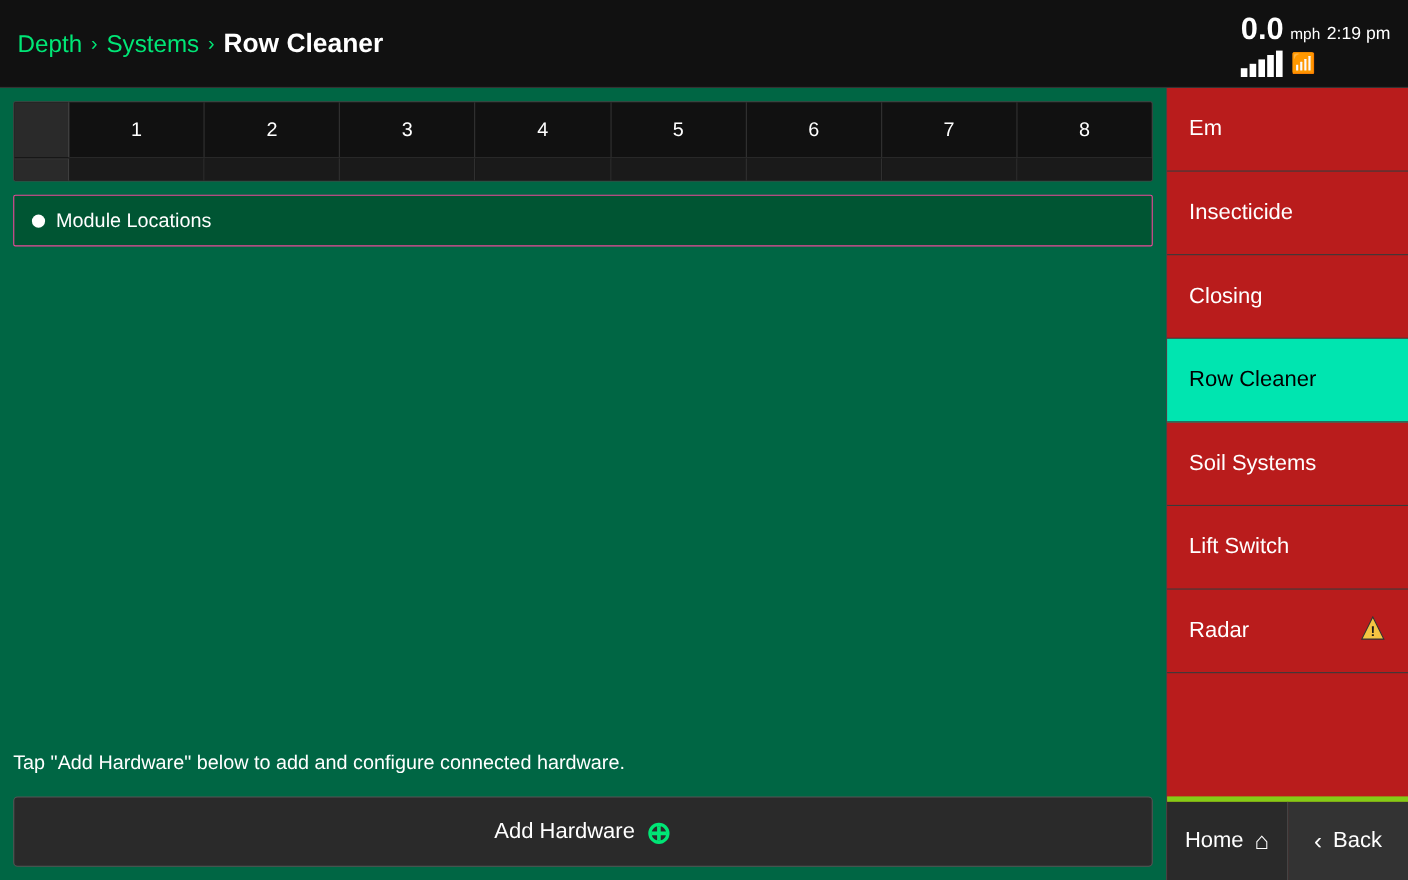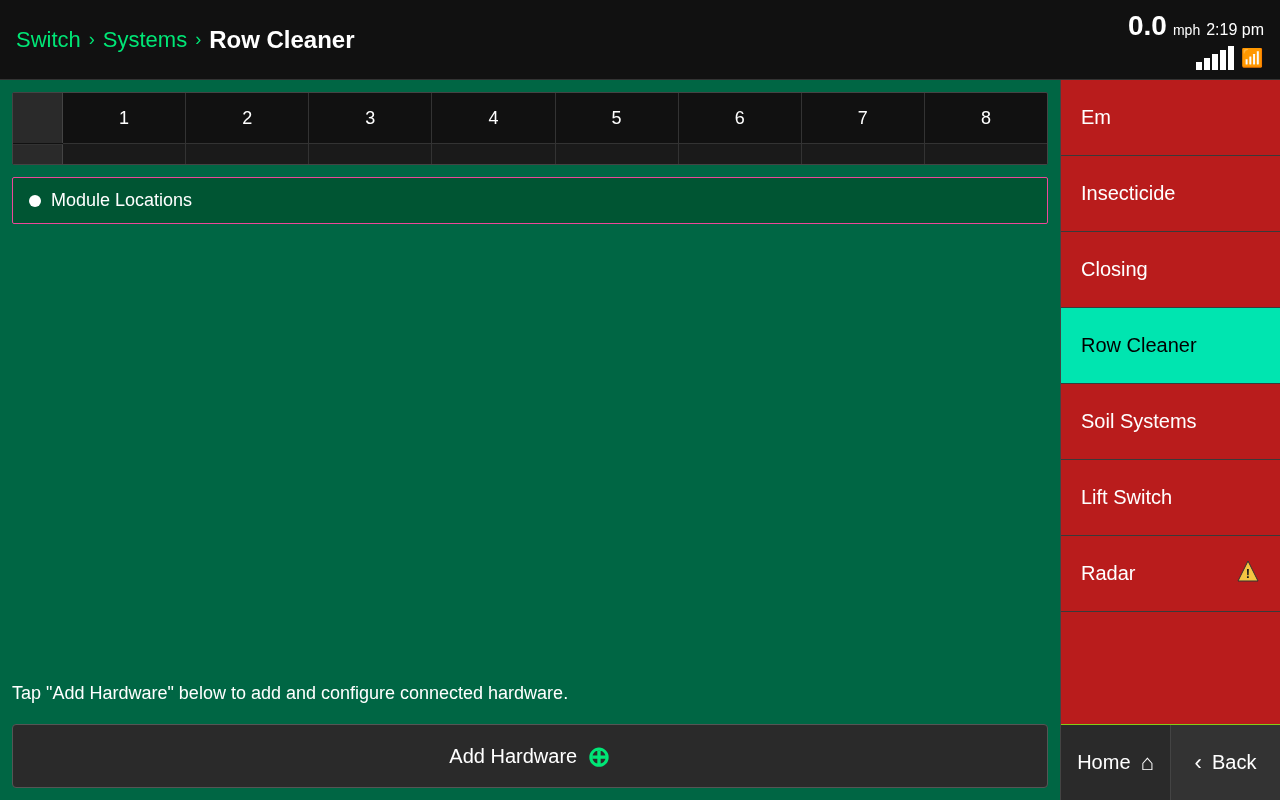--- a/index.html
+++ b/index.html
@@ -45,21 +45,21 @@
     .breadcrumb-current {
       color: #ffffff;
       font-size: 24px;
       font-weight: bold;
     }
 
     
     .status-bar {
       display: flex;
       flex-direction: column;
-      align-items: flex-end;
+      align-items: flex-start;
       gap: 4px;
     }
     .status-top {
       display: flex;
       align-items: baseline;
       gap: 6px;
     }
     .speed-value {
       color: #ffffff;
       font-size: 28px;
@@ -255,21 +255,21 @@
     .sidebar-warning-icon {
       margin-left: auto;
       color: #f5c542;
       font-size: 22px;
     }
 
     
     .bottom-nav {
       display: flex;
       height: 76px;
-      border-top: 1px solid #84cc16;
+      border-top: 5px solid #84cc16;
     }
     .nav-home {
       flex: 1;
       background: #2a2a2a;
       display: flex;
       align-items: center;
       justify-content: center;
       gap: 10px;
       cursor: pointer;
       border-right: 1px solid #444;
@@ -295,21 +295,21 @@
 
     .spacer {
       flex: 1;
     }
   </style>
 </head>
 <body>
 
 <div class="header">
   <div class="breadcrumb">
-    <span class="breadcrumb-setup">Switch</span>
+    <span class="breadcrumb-setup">Depth</span>
     <span class="breadcrumb-chevron">›</span>
     <span class="breadcrumb-systems">Systems</span>
     <span class="breadcrumb-chevron">›</span>
     <span class="breadcrumb-current">Row Cleaner</span>
   </div>
   <div class="status-bar">
     <div class="status-top">
       <span class="speed-value">0.0</span>
       <span class="speed-unit">mph</span>
       <span class="time-display">2:19 pm</span>

